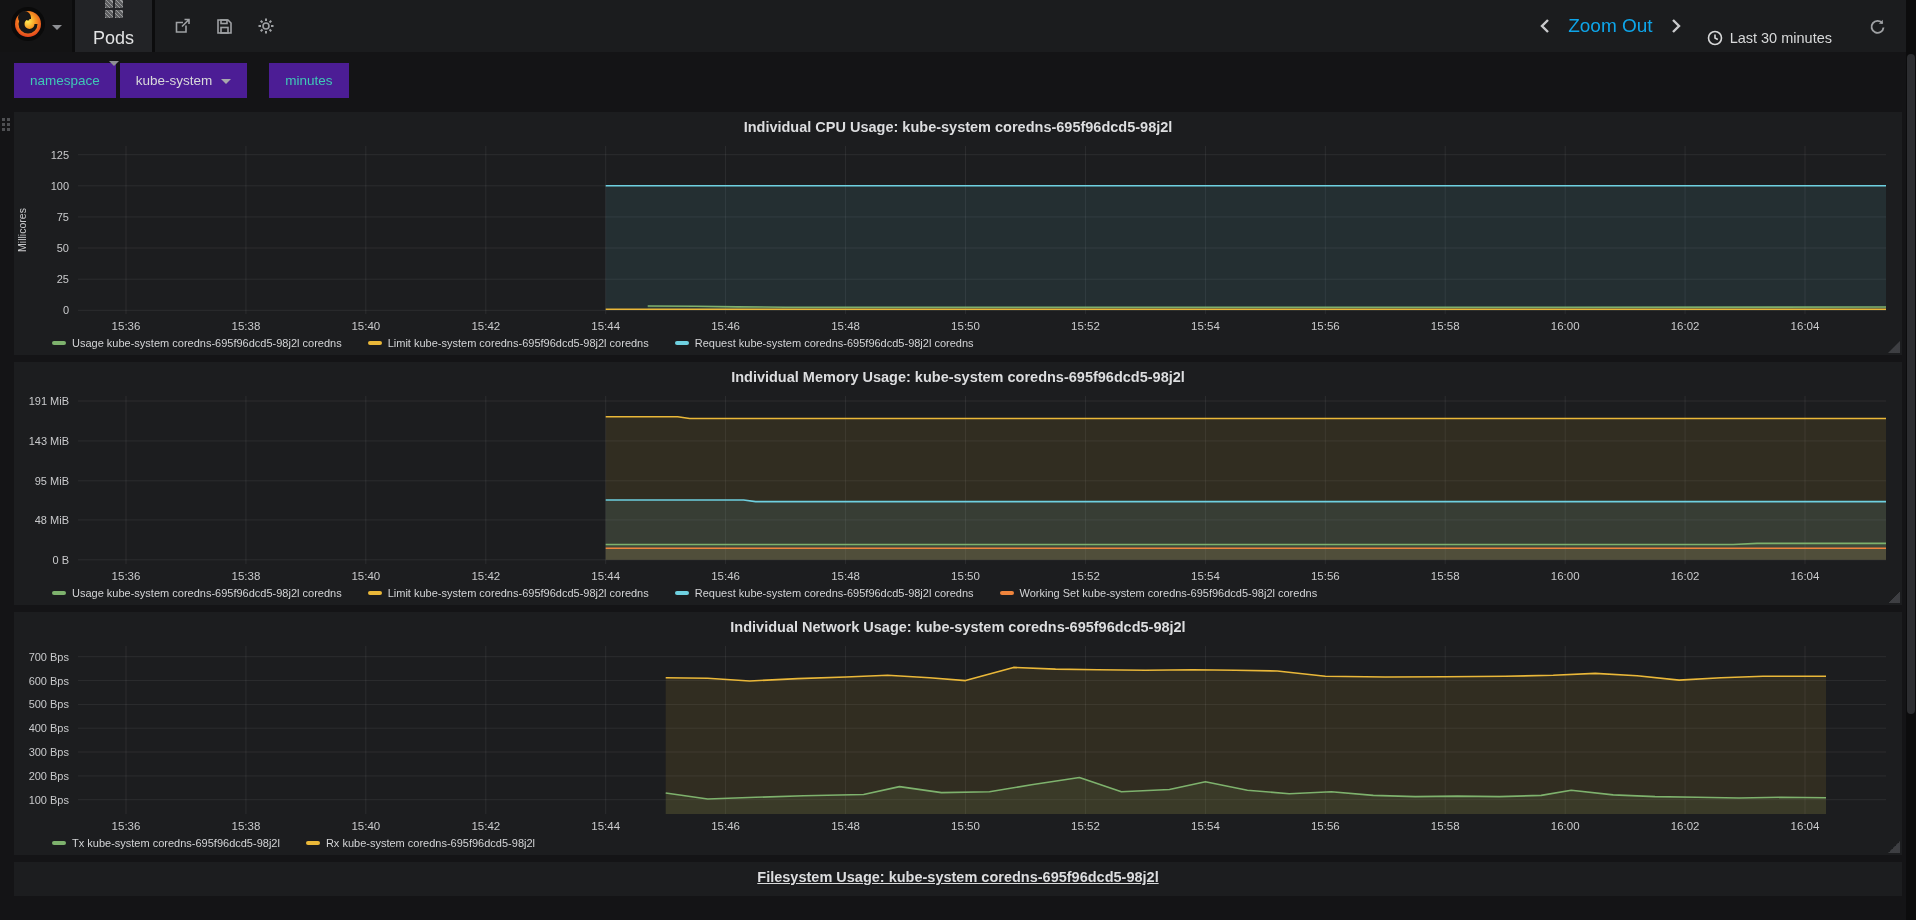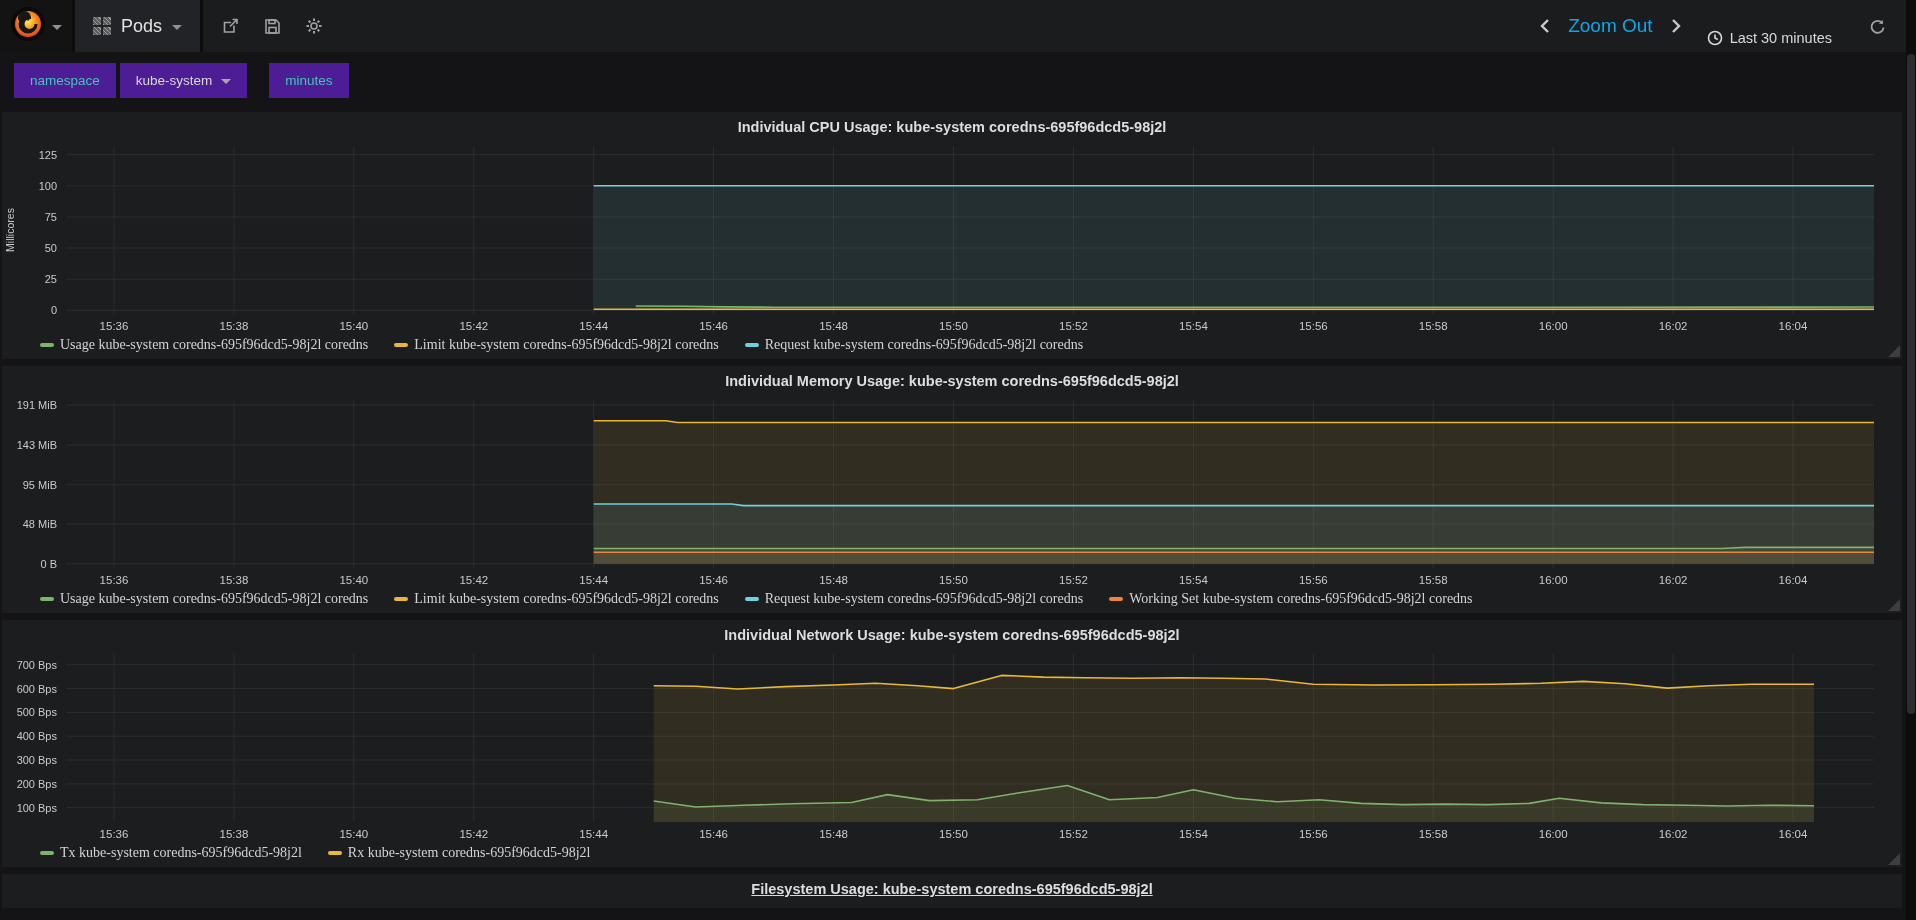--- a/index.html
+++ b/index.html
@@ -2,21 +2,21 @@
 <html><head>
 <meta charset="utf-8">
 <style>
   * { margin:0; padding:0; box-sizing:border-box; }
   html,body { width:1916px; height:920px; overflow:hidden; background:#141416;
     font-family:"Liberation Sans", sans-serif; color:#d8d9da; }
   
   .navbar { position:relative; height:52px; background:#1b1c1e; display:flex; align-items:stretch; }
   .logo-tile { width:72px; background:#131314; display:flex; align-items:center; justify-content:center; gap:6px; cursor:pointer; }
   .nav-divider { width:3px; background:#0c0c0d; }
-  .dash-picker { background:#222326; display:flex; align-items:center; gap:10px; padding:0 18px; cursor:pointer; }
+  .dash-picker { background:#222326; display:flex; align-items:center; gap:10px; padding:0 18px; cursor:pointer;flex-direction:column; }
   .dash-title { font-size:18px; color:#e2e3e4; }
   .caret { width:0; height:0; border-left:5px solid transparent; border-right:5px solid transparent; border-top:5px solid #8e9094; margin-top:2px; }
   .grid-icon { display:grid; grid-template-columns:8px 8px; grid-template-rows:8px 8px; gap:2px; }
   .grid-icon i { background:repeating-linear-gradient(45deg,#9a9b9d 0 1px,#5c5d5f 1px 3px); }
   .nav-icons { display:flex; align-items:center; gap:8px; padding:0 10px; background:#1b1c1e; }
   .icon-btn { width:34px; height:34px; display:flex; align-items:center; justify-content:center; color:#9fa1a4; cursor:pointer; border-radius:2px; }
   .icon-btn svg { stroke:#9fa1a4; fill:none; stroke-width:1.6; }
   .nav-right { margin-left:auto; display:flex; align-items:center; gap:6px; padding-right:22px; }
   .nav-right .chev { padding:6px 8px; cursor:pointer; display:flex; align-items:center; }
   .nav-right .chev svg { stroke:#c9cacc; stroke-width:2.4; fill:none; }
@@ -24,27 +24,27 @@
   .time-picker { display:flex; align-items:center; gap:7px; font-size:14.5px; color:#d8d9da; cursor:pointer; padding:0 12px;margin-top:24px; }
   .refresh-btn { margin-left:10px; }
   
   .submenu { height:56px; display:flex; align-items:center; gap:22px; padding:0 0 0 14px; background:#141416; }
   .var-group { display:flex; gap:4px; }
   .var-label,.var-value { height:35px; display:flex; align-items:center; padding:0 16px; background:#4c1d95; font-size:13.5px; }
   .var-label { color:#3fc8b7; cursor:default; }
   .var-value { color:#d8d9da; cursor:pointer; gap:9px; }
   .var-value .caret { border-top-color:#a7a9ac; }
   
-  .dash { position:relative; padding:4px 14px 0 2px; }
+  .dash { position:relative; padding:4px 14px 0 14px; }
   .row-grip { position:absolute; left:2px; top:10px; display:grid; grid-template-columns:3px 3px; grid-template-rows:3px 3px 3px; gap:2px; cursor:move; }
   .row-grip i { background:#4e4f52; }
   .panel { position:relative; background:#1c1d1f; margin-bottom:7px; padding-top:2px; }
   .panel-title { text-align:center; font-size:14.5px; font-weight:700; color:#dcdddf; height:26px; line-height:26px; cursor:pointer; }
   .panel-plot { height:196px; }
-  .panel-legend { display:flex; flex-wrap:wrap; gap:0 26px; padding:1px 10px 6px 38px; font-size:14px; color:#d3d4d6;font-family:Liberation Serif, serif; }
+  .panel-legend { display:flex; flex-wrap:wrap; gap:0 26px; padding:1px 10px 6px 38px; font-size:11px; color:#d3d4d6; }
   .panel-legend .li { display:flex; align-items:center; gap:6px; cursor:pointer; }
   .panel-legend .li i { display:inline-block; width:14px; height:4px; border-radius:2px; }
   .resize-handle { position:absolute; right:2px; bottom:2px; width:12px; height:12px; cursor:nwse-resize;
     background:linear-gradient(135deg, transparent 0 50%, #414246 50% 100%);
     clip-path:polygon(100% 0,100% 100%,0 100%); opacity:.9; }
   svg text { font-family:"Liberation Sans", sans-serif; }
   
   .scrollbar { position:absolute; right:0; top:0; width:10px; height:920px; background:#0c0c0d; }
   .scroll-thumb { position:absolute; right:1px; top:54px; width:8px; height:660px; background:#2c2d30; border-radius:4px; cursor:grab; }
 </style>

